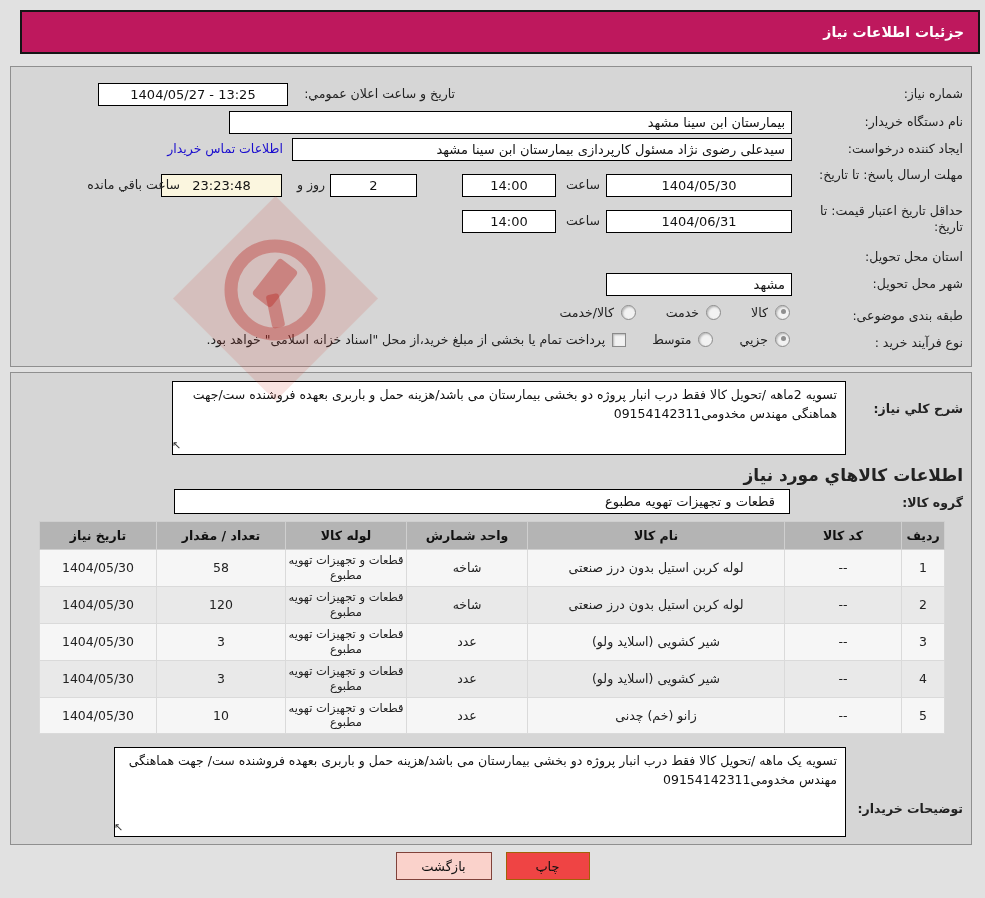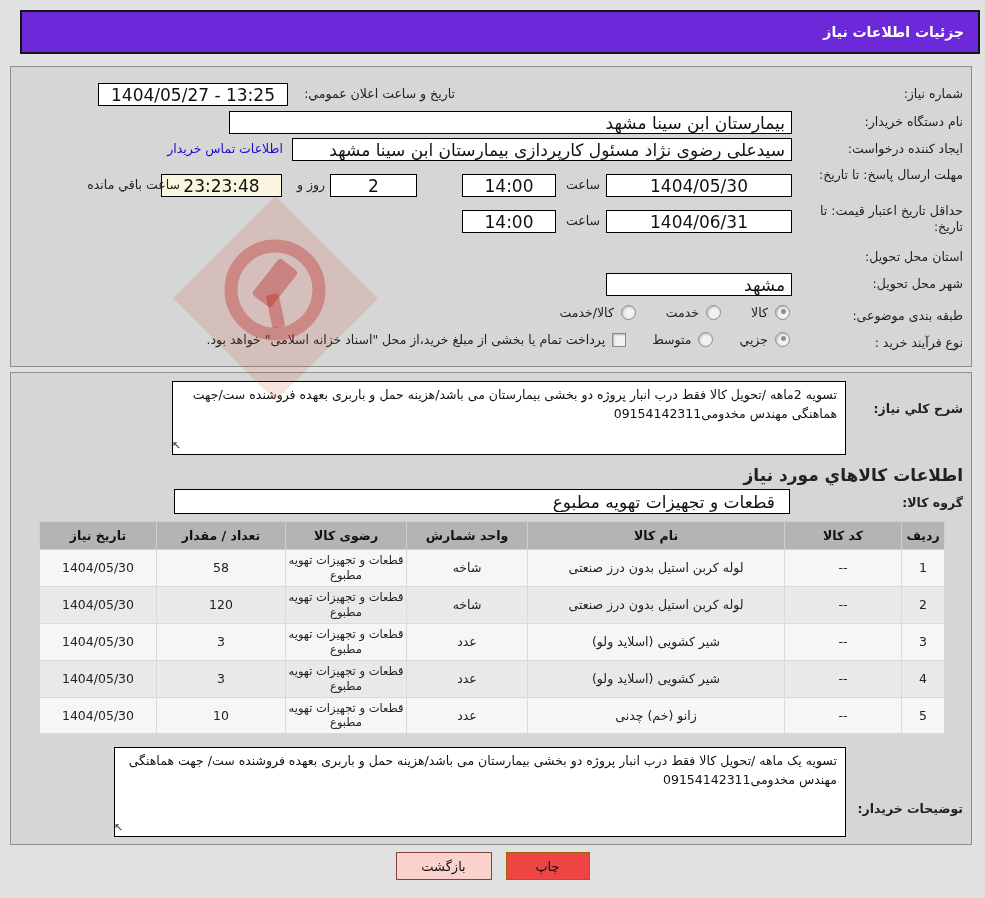--- a/index.html
+++ b/index.html
@@ -5,35 +5,35 @@
   html,body{margin:0;padding:0;}
   body{
     width:985px;height:898px;position:relative;overflow:hidden;
     background:#e1e1e1;
     font-family:"DejaVu Sans",sans-serif;
     direction:rtl;
     color:#1c1c1c;
   }
   .titlebar{
     position:absolute;left:20px;top:10px;width:942px;height:40px;
-    background:#6d28d9;border:2px solid #151515;
+    background:#be185d;border:2px solid #151515;
     color:#ffffff;font-size:14px;font-weight:bold;
     line-height:40px;padding-right:14px;box-sizing:content-box;
   }
   .panel{
     position:absolute;background:#d6d6d6;border:1px solid #8f8f8f;box-sizing:border-box;
   }
   #panel-form{left:10px;top:66px;width:962px;height:301px;}
   #panel-detail{left:10px;top:372px;width:962px;height:473px;}
   .lbl{position:absolute;font-size:12.5px;color:#222;white-space:nowrap;}
   .lbl.wrap{white-space:normal;line-height:1.3;}
   .b{font-weight:bold;}
   .inp{
     position:absolute;background:#ffffff;border:1px solid #000;
-    font-family:"DejaVu Sans",sans-serif;font-size:17px;color:#111;
+    font-family:"DejaVu Sans",sans-serif;font-size:13px;color:#111;
     height:23px;box-sizing:border-box;padding:0 6px;
   }
   .inp.center{text-align:center;direction:ltr;}
   .inp.rt{text-align:right;}
   .inp.cream{background:#fbf6df;}
   .link{position:absolute;color:#1a0dce;font-size:12.5px;cursor:pointer;white-space:nowrap;}
   .optrow{position:absolute;display:flex;align-items:center;gap:30px;direction:rtl;}
   .opt{display:flex;align-items:center;gap:7px;font-size:12.5px;color:#222;white-space:nowrap;}
   .radio{
     width:13px;height:13px;border-radius:50%;
@@ -164,21 +164,21 @@
   <div class="lbl b" style="right:8px;top:122px;">گروه کالا:</div>
   <input class="inp rt" style="right: 181px; top: 116px; width: 616px; height: 25px; padding: 0px 14px;" readonly="" value="قطعات و تجهیزات تهویه مطبوع">
 
   <table class="goods-table">
     <thead>
       <tr>
         <th style="width:34px;">ردیف</th>
         <th style="width:108px;">کد کالا</th>
         <th style="width:248px;">نام کالا</th>
         <th style="width:112px;">واحد شمارش</th>
-        <th style="width:112px;">رضوی کالا</th>
+        <th style="width:112px;">لوله کالا</th>
         <th style="width:120px;">تعداد / مقدار</th>
         <th>تاریخ نیاز</th>
       </tr>
     </thead>
     <tbody>
       <tr>
         <td>1</td>
         <td>--</td>
         <td>لوله کربن استیل بدون درز صنعتی</td>
         <td>شاخه</td>

